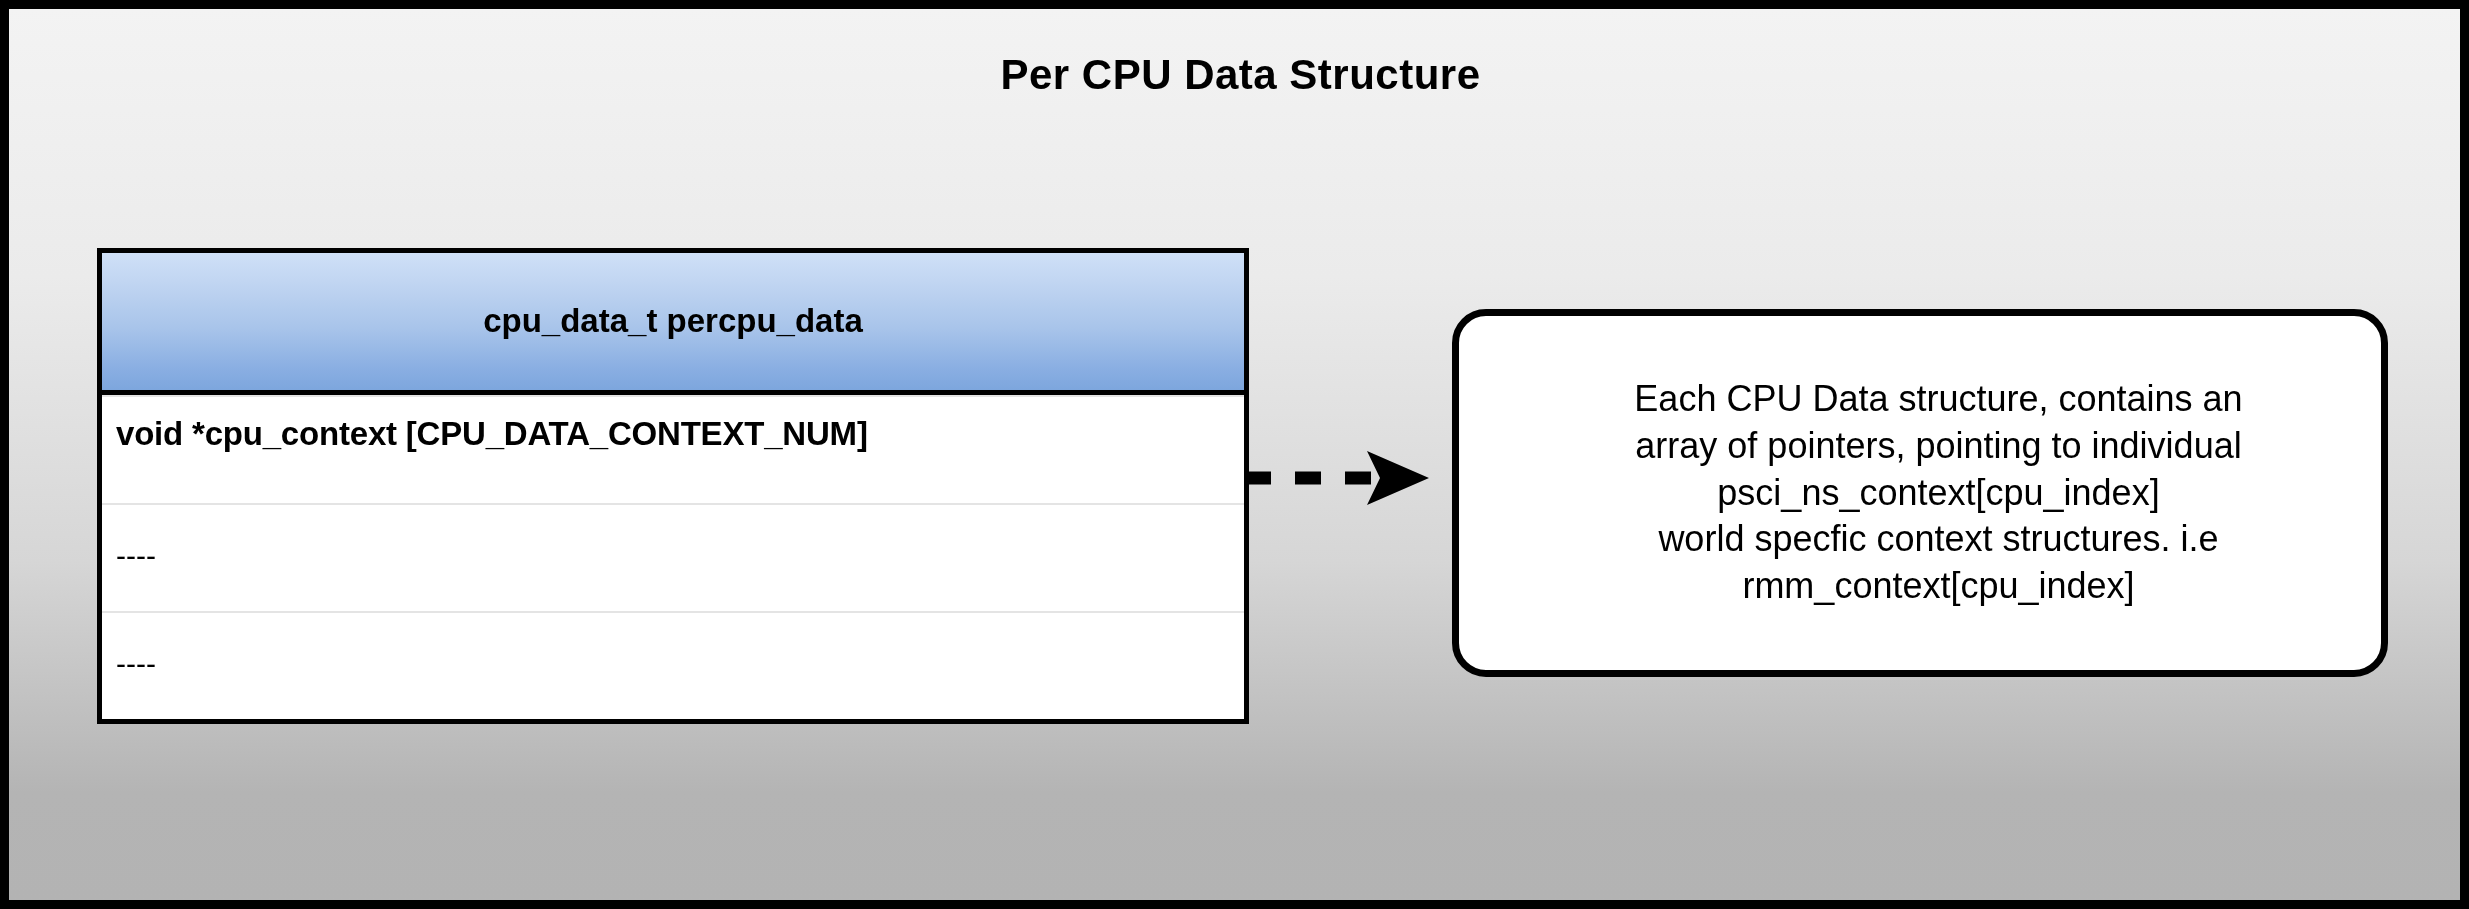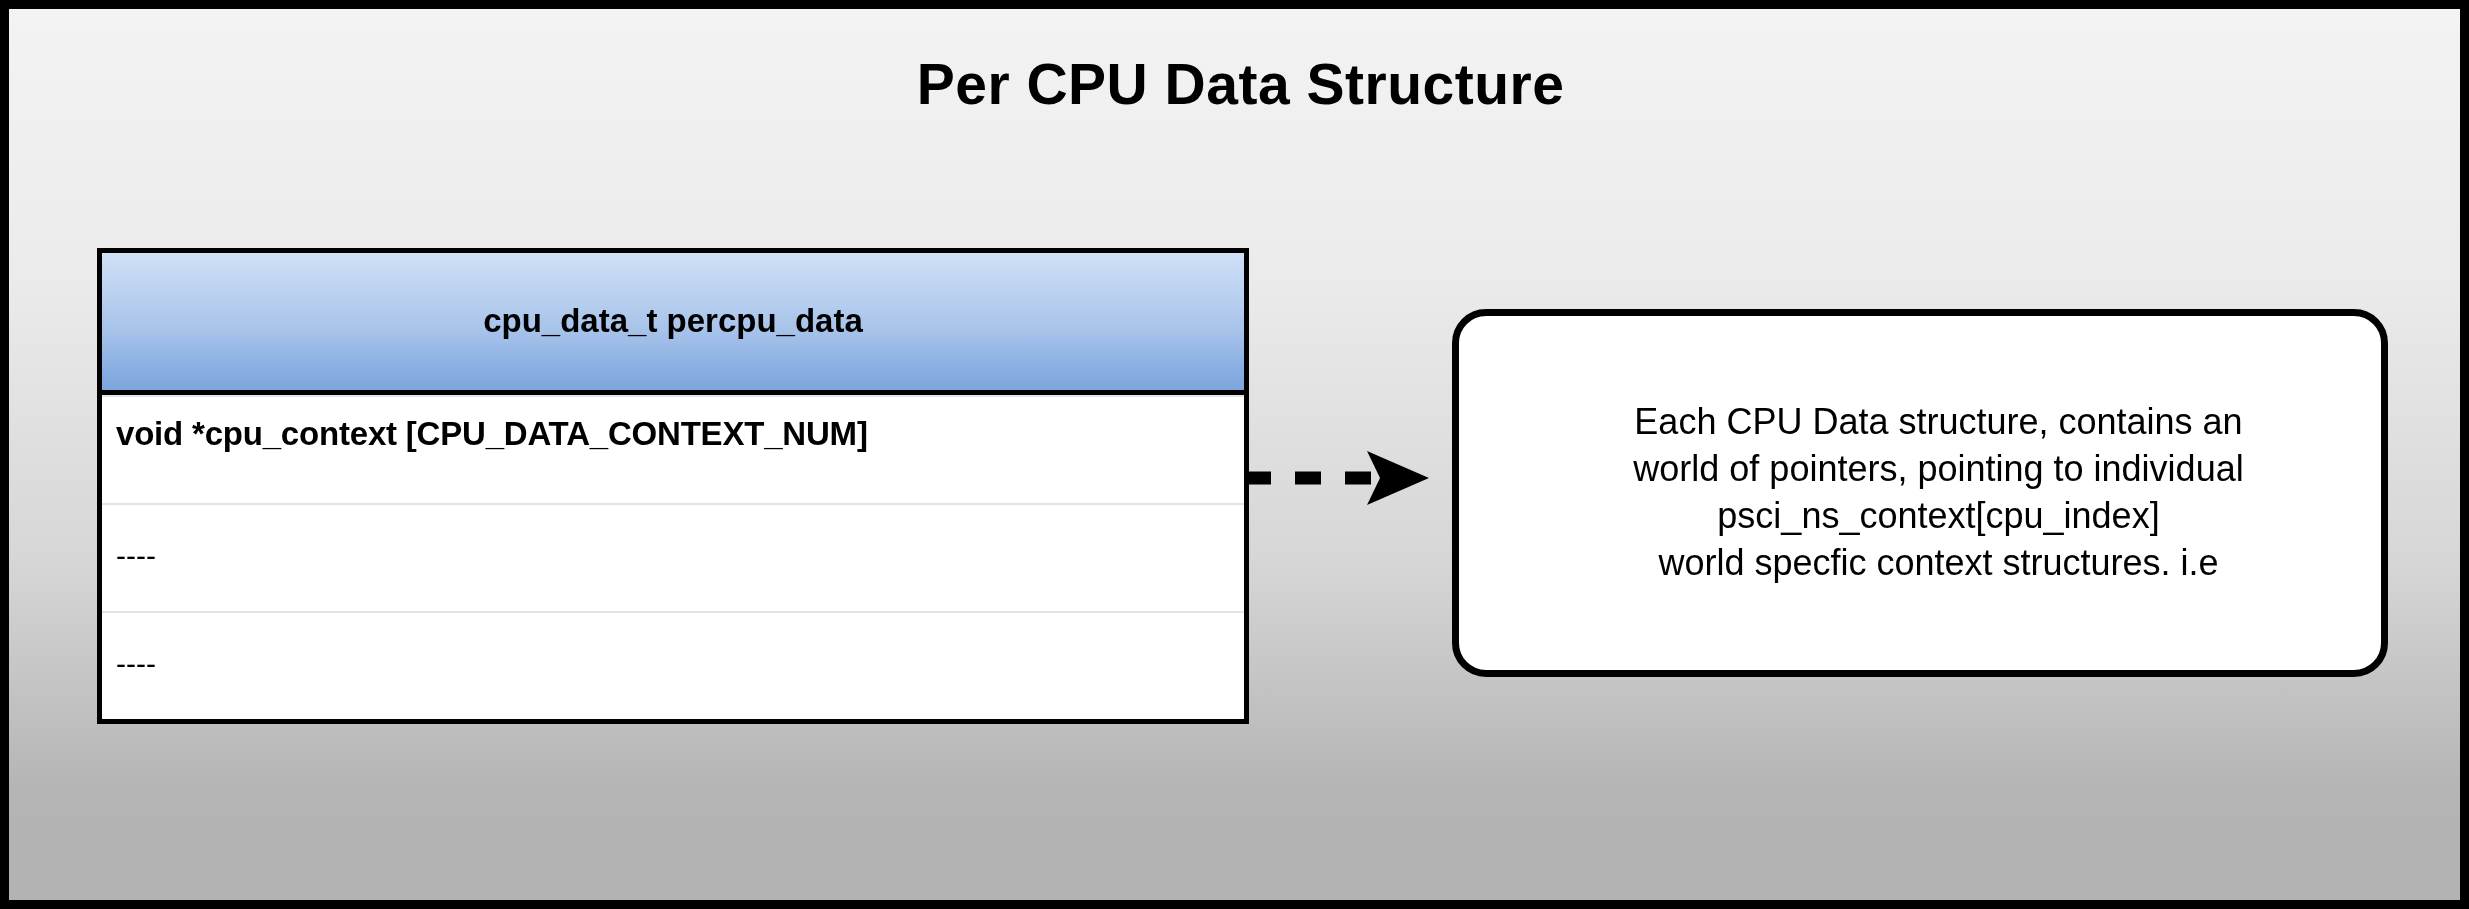--- a/index.html
+++ b/index.html
@@ -23,21 +23,21 @@
     overflow: hidden;
   }
 
   
   #page-title {
     position: absolute;
     left: 0;
     right: 0;
     top: 42px;
     text-align: center;
-    font-size: 57px;
+    font-size: 42px;
     font-weight: bold;
     color: #000000;
     letter-spacing: 0.5px;
     font-stretch: condensed;
     white-space: nowrap;
     padding-left: 12px;
   }
 
   
   #struct-table {
@@ -147,19 +147,20 @@
   </div>
 
   <svg id="connector-arrow" viewBox="0 0 190 62" xmlns="http://www.w3.org/2000/svg">
     <line x1="2" y1="31" x2="136" y2="31" stroke="#000000" stroke-width="13" stroke-dasharray="26,24" stroke-linecap="butt"></line>
     <path d="M 124 4 L 186 31 L 124 58 L 137 31 Z" fill="#000000"></path>
   </svg>
 
   <div id="callout-note">
     <div id="callout-text">
       <span class="line">Each CPU Data structure, contains an</span>
-      <span class="line">world of pointers, pointing to individual</span>
+      <span class="line">array of pointers, pointing to individual</span>
       <span class="line">psci_ns_context[cpu_index]</span>
       <span class="line">world specfic context structures. i.e</span>
+      <span class="line">rmm_context[cpu_index]</span>
     </div>
   </div>
 
 </div>
 
 </body></html>

